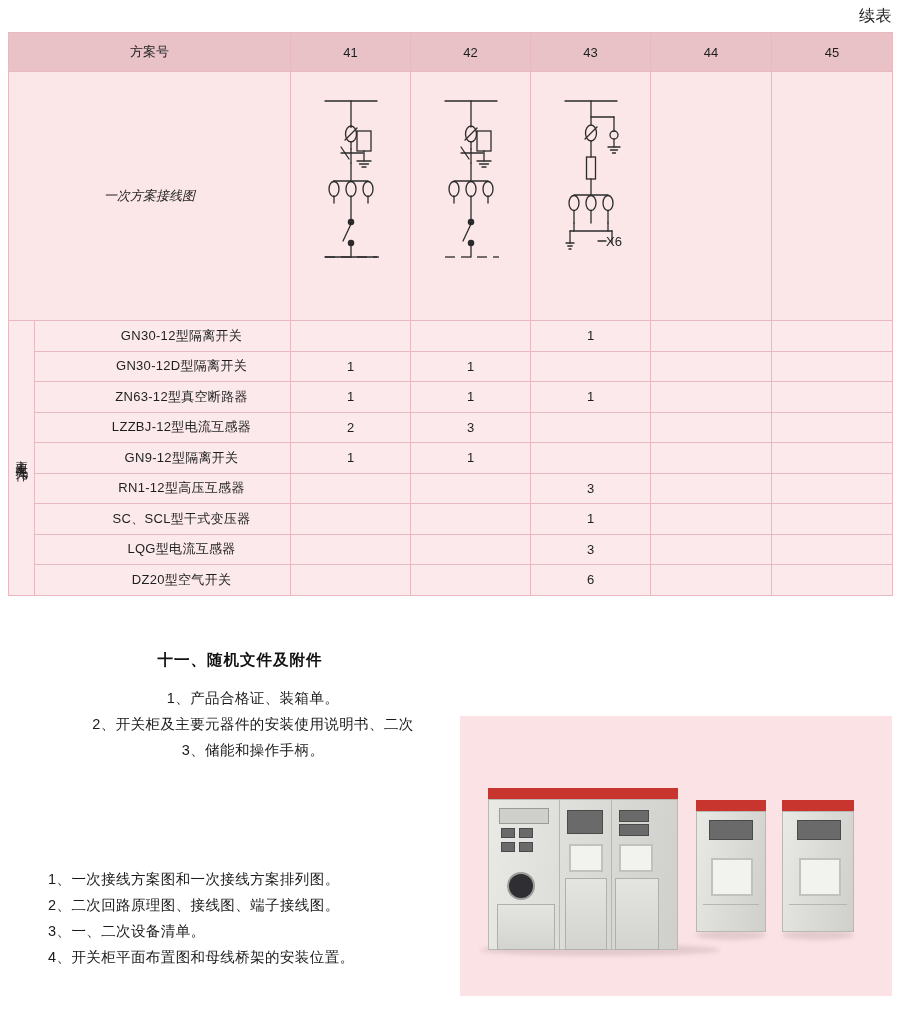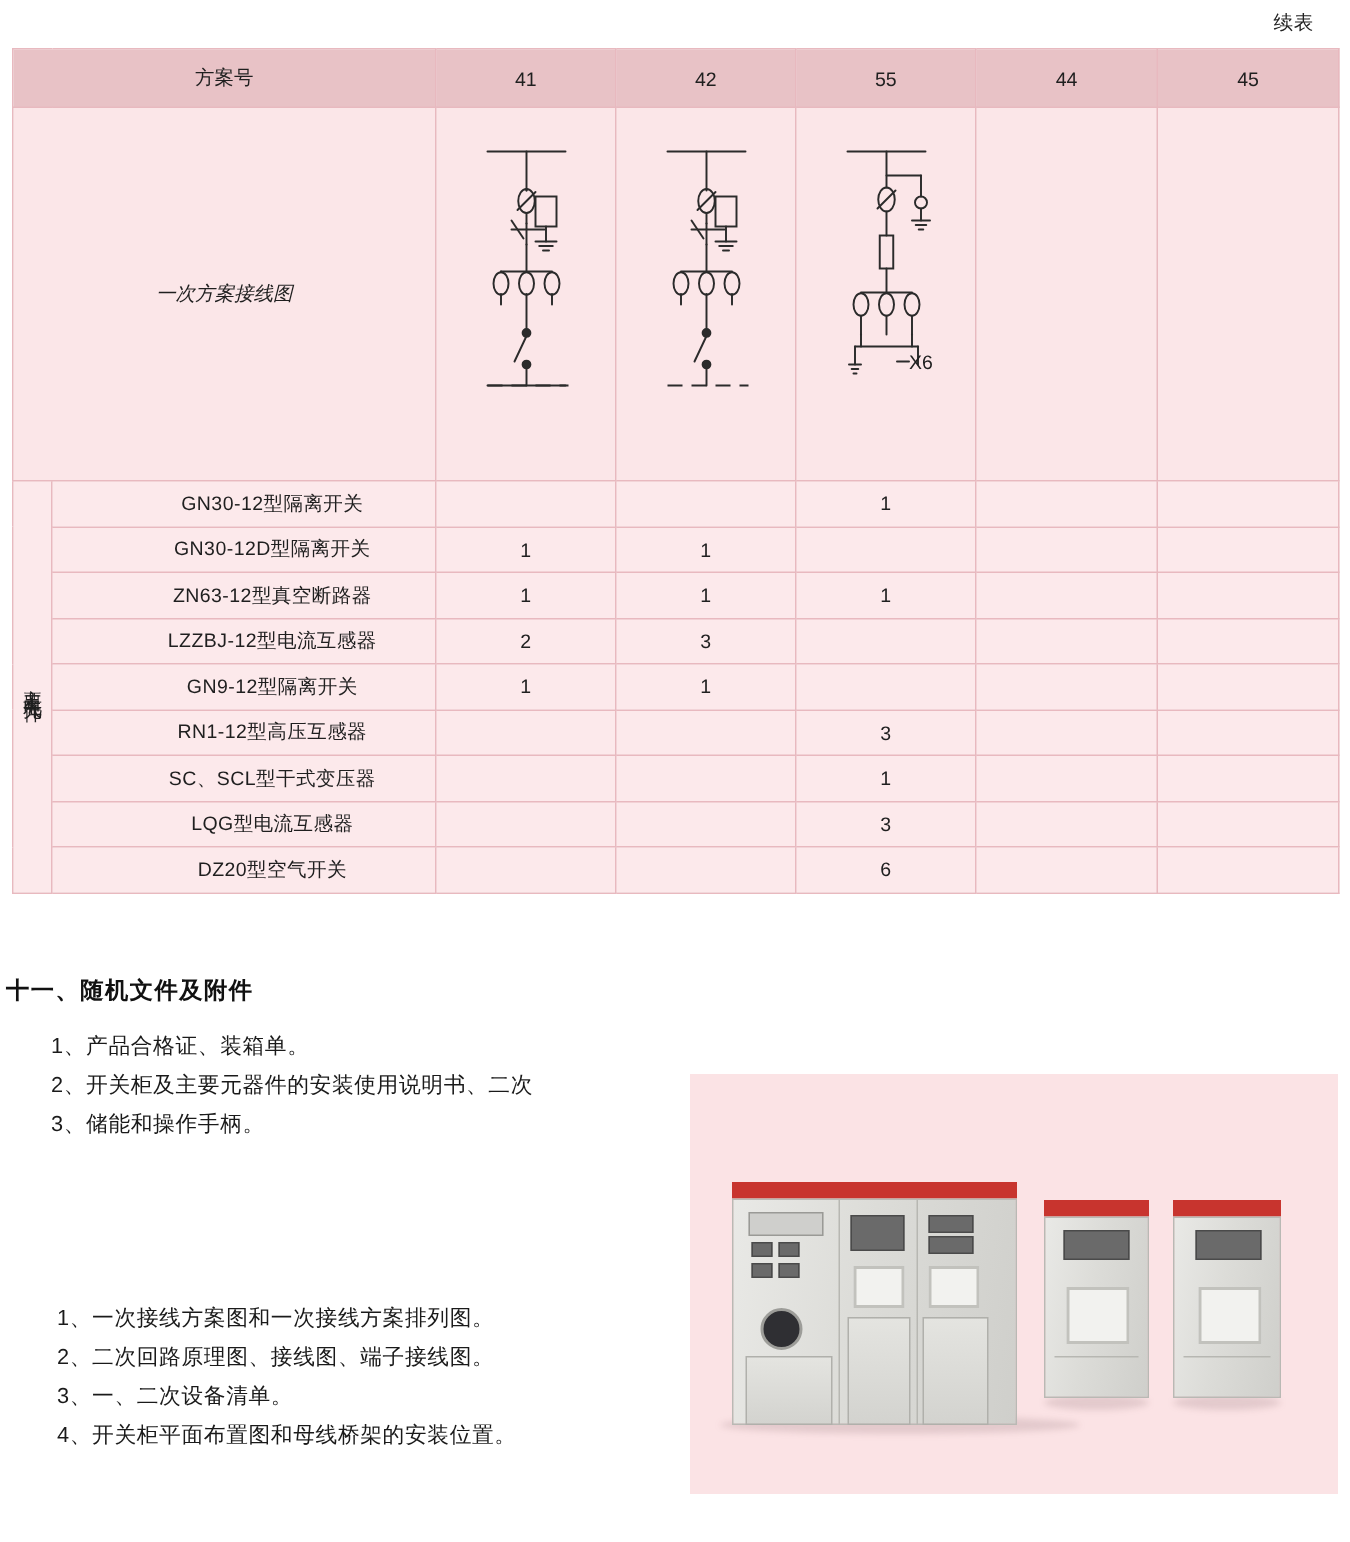--- a/index.html
+++ b/index.html
@@ -15,23 +15,23 @@
     position: relative;
     overflow: hidden;
   }
   .page {
     position: relative;
     width: 900px;
     height: 1028px;
   }
   .cont-label {
     position: absolute;
-    right: 24px;
+    right: 8px;
     top: 6px;
-    font-size: 13px;
+    font-size: 16px;
     color: #222;
     letter-spacing: 0.5px;
   }
   
   .tbl-wrap {
     position: absolute;
     left: 8px;
     top: 32px;
     width: 884px;
   }
@@ -95,21 +95,21 @@
     position: absolute;
     font-size: 15px;
   }
   .sec-title {
     font-weight: bold;
     font-size: 15.5px;
     letter-spacing: 1px;
     color: #111;
   }
   .sec-list {
-    margin: 4px;
+    margin: 14px;
     padding: 0;
     list-style: none;
   }
   .sec-list li {
     font-size: 14.5px;
     line-height: 26px;
     color: #1a1a1a;
     padding-left: 26px;
     text-indent: 0;
     letter-spacing: 0.4px;
@@ -204,21 +204,21 @@
         <col style="width:120px">
         <col style="width:121px">
         <col style="width:121px">
       </colgroup>
 
       <tbody>
           <tr class="hdr-row">
         <td colspan="2">方案号</td>
         <td>41</td>
         <td>42</td>
-        <td>55</td>
+        <td>43</td>
         <td>44</td>
         <td>45</td>
       </tr>
 
       <tr class="diagram-row">
         <td colspan="2" class="lbl-cell">一次方案接线图</td>
 
         <td class="diagram-cell">
           <svg width="100" height="210" viewBox="0 0 100 210">
             <g stroke="#2b2b2b" stroke-width="1.3" fill="none" stroke-linecap="round">
@@ -428,21 +428,21 @@
         <td></td>
         <td></td>
         <td>6</td>
         <td></td>
         <td></td>
       </tr>
     </tbody>
       </table>
   </div>
 
-  <div class="section" style="left:4px; top:650px; width:440px;">
+  <div class="section" style="left:20px; top:650px; width:440px;text-align:center;">
     <div class="sec-title">十一、随机文件及附件</div>
     <ul class="sec-list" style="margin-top:14px;">
       <li><span class="idx">1、</span><span class="cont">产品合格证、装箱单。</span></li>
       <li><span class="idx">2、</span><span class="cont">开关柜及主要元器件的安装使用说明书、二次</span></li>
       <li><span class="idx">3、</span><span class="cont">储能和操作手柄。</span></li>
     </ul>
   </div>
 
   <div class="section" style="left:8px; top:852px; width:460px;">
     <ul class="sec-list" style="margin-top:14px;">

